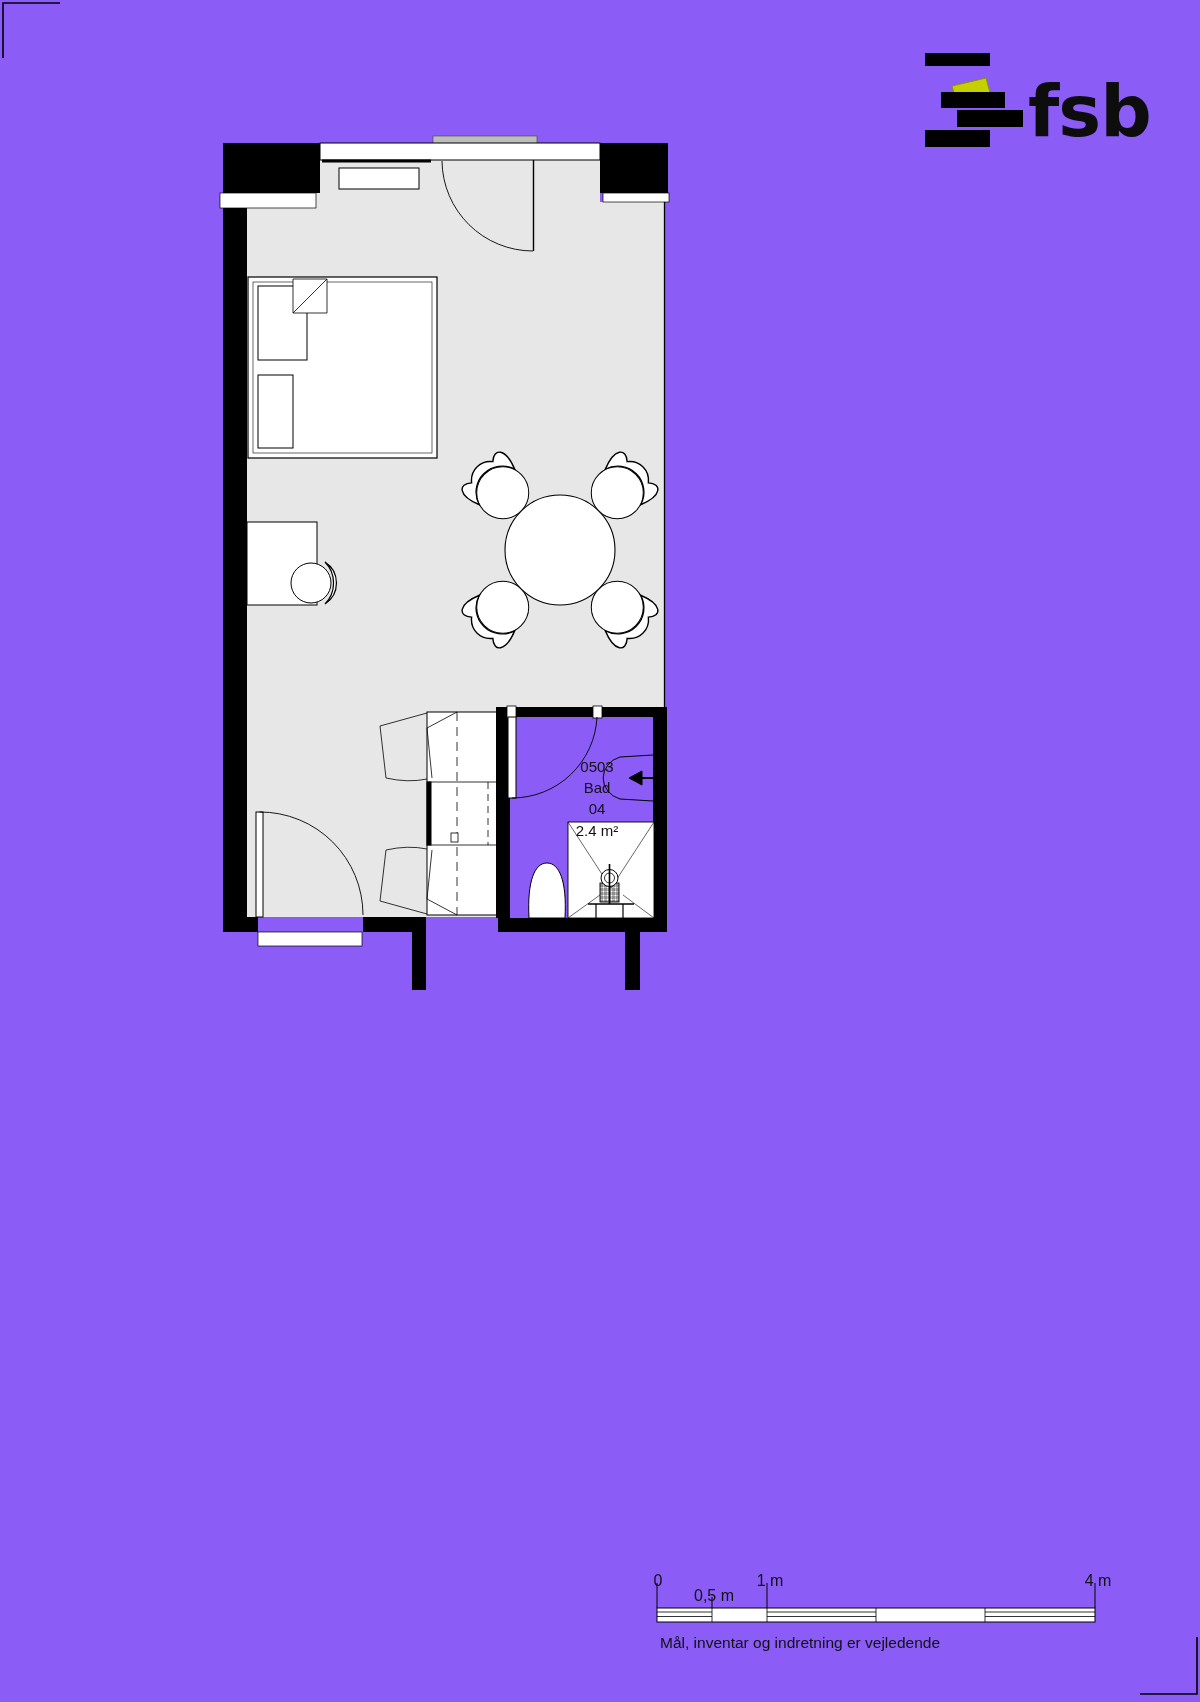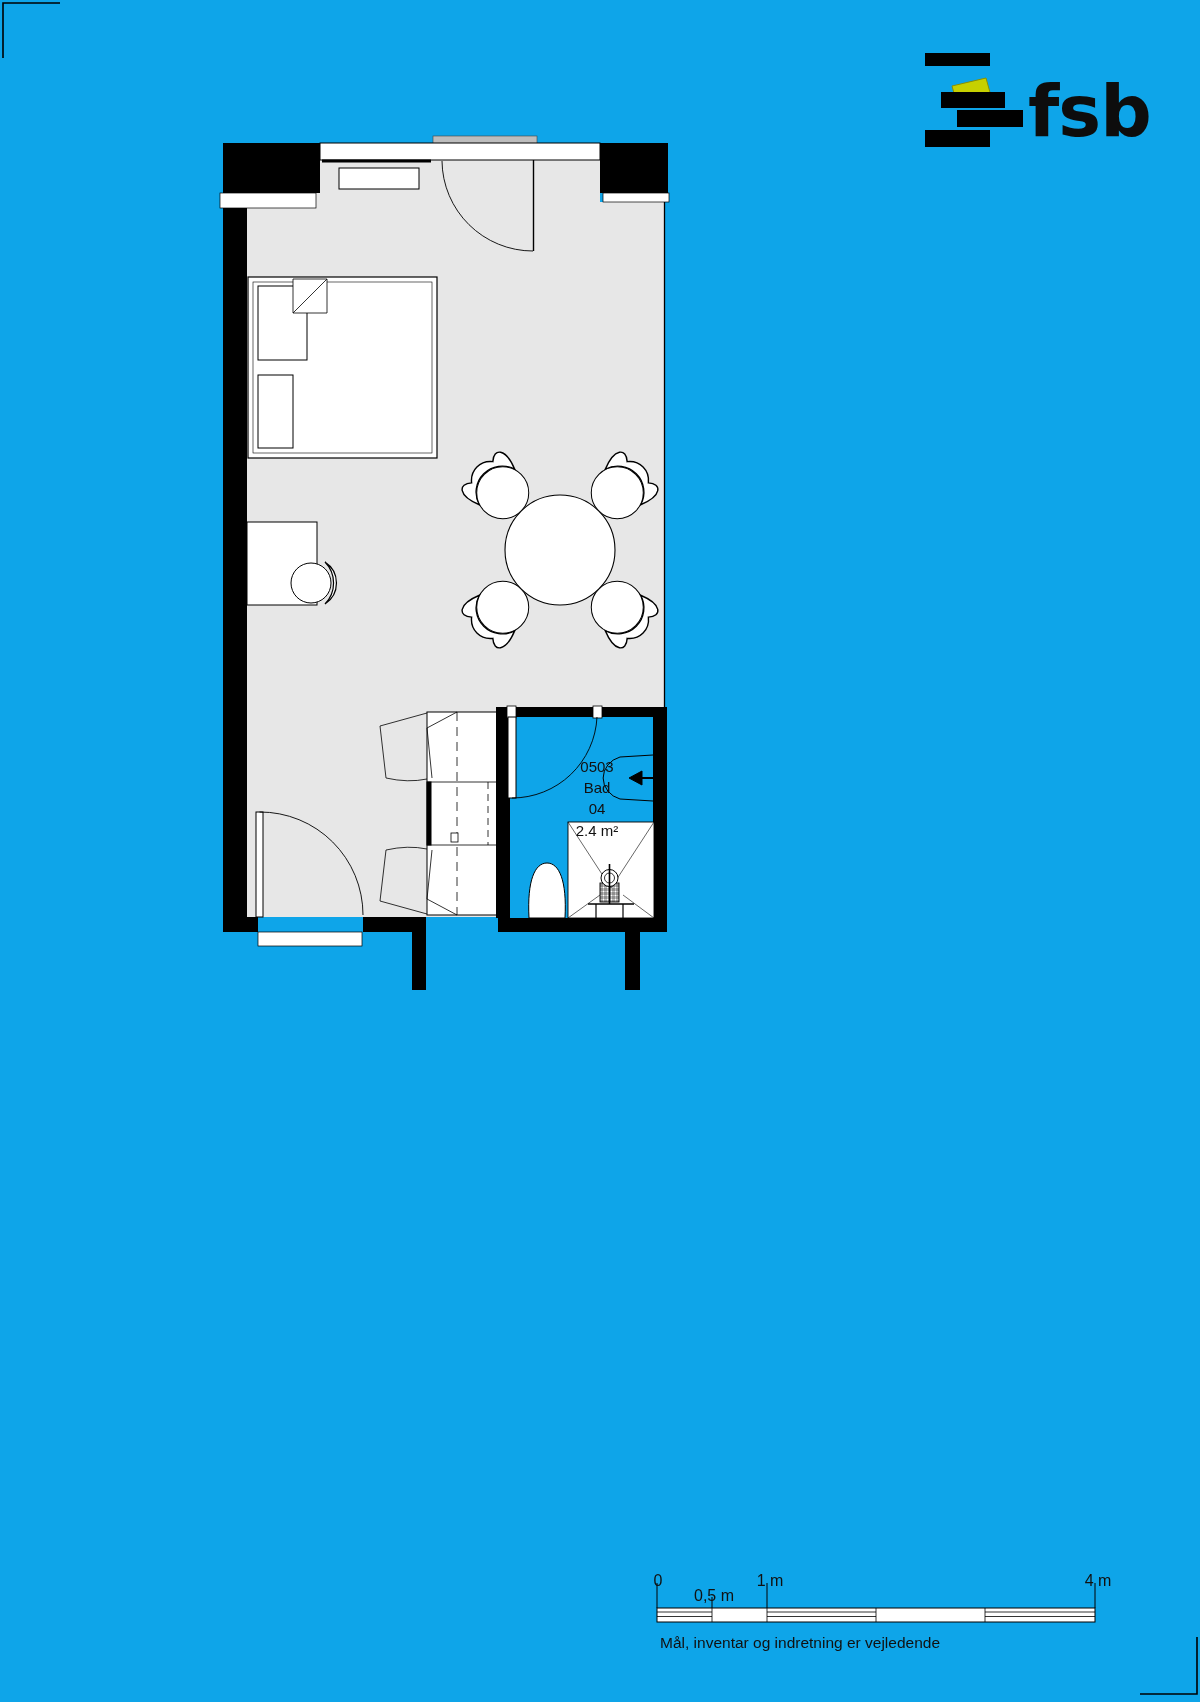--- a/index.html
+++ b/index.html
@@ -1,19 +1,19 @@
 <!DOCTYPE html>
 <html><head>
 <meta charset="utf-8">
 <style>
   html,body{margin:0;padding:0;background:#ffffff;}
   .page{
     position:relative;
     width:1200px;height:1702px;
-    background:#0ea5e9;
+    background:#8b5cf6;
     font-family:"Liberation Sans", sans-serif;
     overflow:hidden;
   }
   svg{position:absolute;left:0;top:0;}
   text{font-family:"Liberation Sans", sans-serif;fill:#111;}
   .plan-label{font-size:15px;}
   .scale-label{font-size:16px;}
   .footer-label{font-size:15.5px;}
   .logo-word{font-family:"DejaVu Sans", sans-serif;font-weight:700;font-size:72px;fill:#0d0d0d;letter-spacing:-1px;}
 </style>

